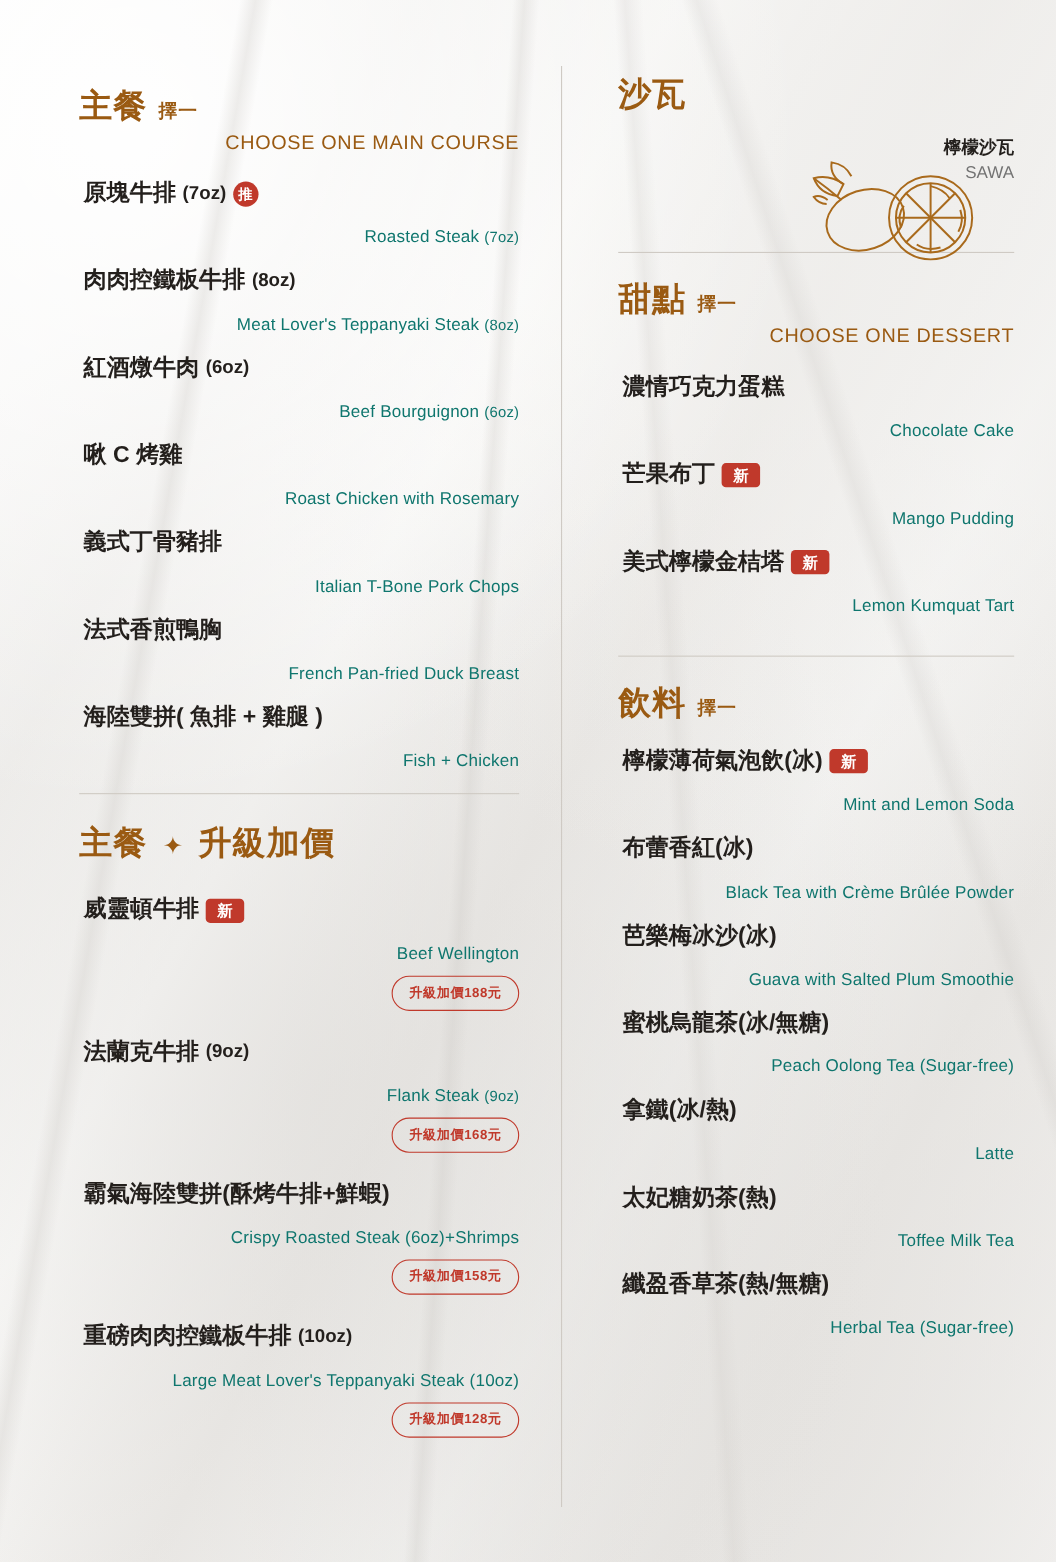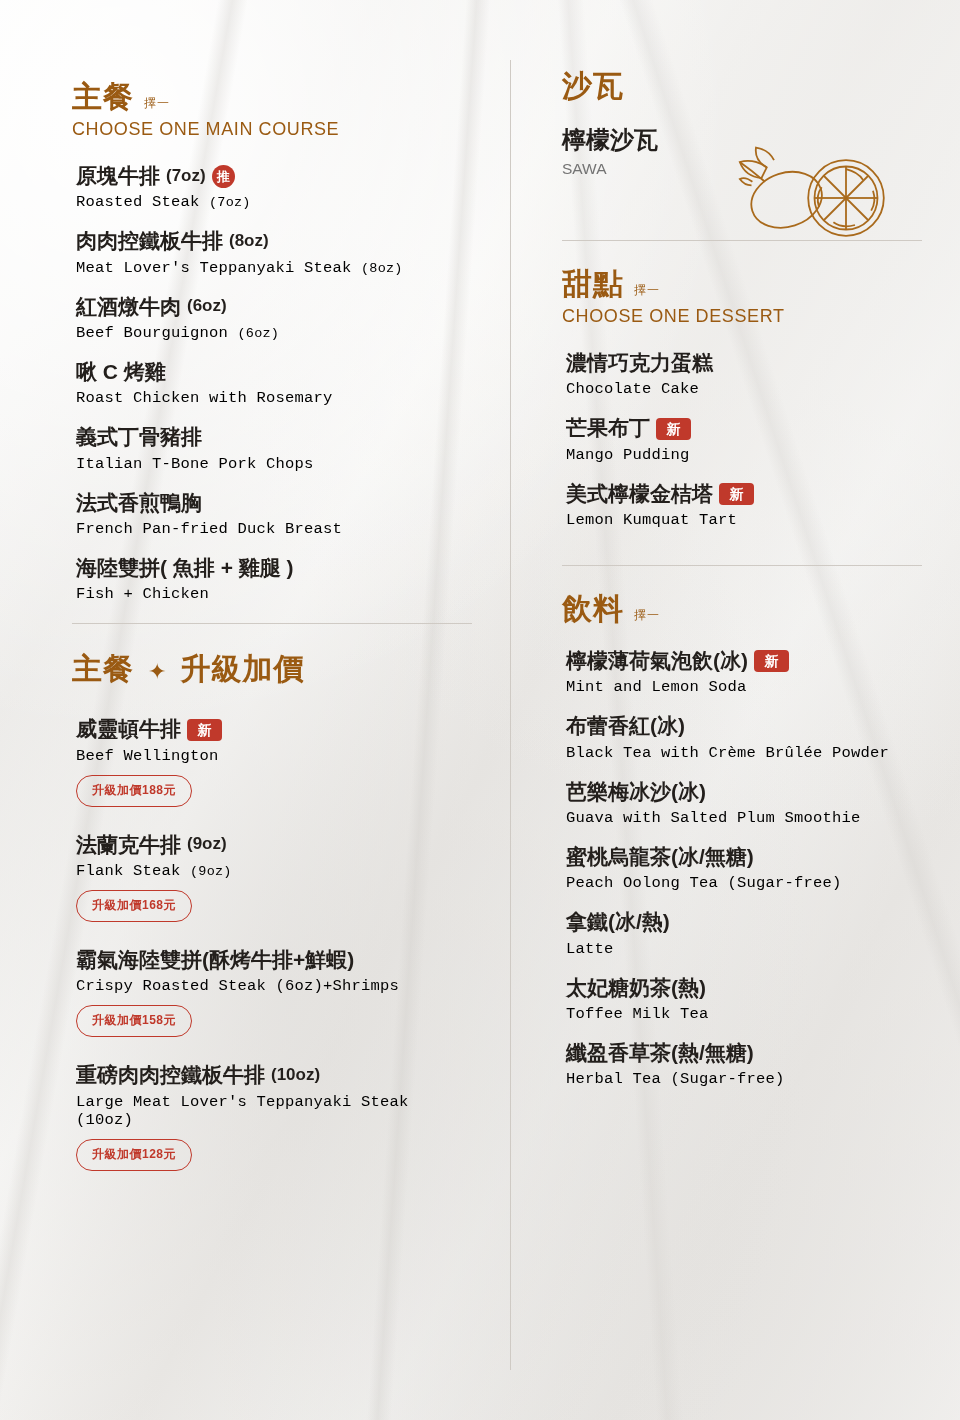--- a/index.html
+++ b/index.html
@@ -48,20 +48,21 @@
     left: 510px;
     top: 60px;
     width: 1px;
     height: 1310px;
     background: #cfcac4;
   }
 
   .col {
     position: absolute;
     top: 0;
+    text-align: right;
   }
   .col-left { left: 72px; width: 400px; }
   .col-right { left: 562px; width: 360px; }
 
   
   .sec {
     margin-bottom: 0;
   }
   .sec-head {
     display: flex;
@@ -69,22 +70,22 @@
     gap: 10px;
   }
   .sec-title {
     font-size: 30px;
     font-weight: bold;
     color: #9a5a12;
     letter-spacing: 1px;
     line-height: 1.1;
   }
   .sec-title-sub {
-    font-size: 12px;
-    font-weight: normal;
+    font-size: 17px;
+    font-weight: bold;
     color: #9a5a12;
     letter-spacing: 1px;
   }
   .sec-en {
     font-size: 18px;
     color: #9a5a12;
     letter-spacing: 0.6px;
     margin-top: 6px;
   }
 
@@ -112,24 +113,23 @@
     color: #231f1c;
     line-height: 1.35;
   }
   .item-zh .qty {
     font-size: 17px;
     font-weight: bold;
     color: #231f1c;
   }
   .item-en {
     font-size: 15.5px;
-    color: #000000;
-    margin-top: 3px;
+    color: #0f766e;
+    margin-top: 17px;
     letter-spacing: 0.2px;
-    font-family: Liberation Mono, monospace;
   }
   .item-en .en-qty {
     font-size: 13.5px;
   }
 
   
   .badge {
     display: inline-flex;
     align-items: center;
     justify-content: center;
@@ -175,21 +175,21 @@
   .lemon {
     position: absolute;
     right: 22px;
     top: 74px;
     width: 180px;
     height: 110px;
   }
 
   .sawa-block { margin-top: 22px; }
   .sawa-zh {
-    font-size: 24px;
+    font-size: 16px;
     font-weight: bold;
     color: #231f1c;
   }
   .sawa-en {
     font-size: 15.5px;
     color: #737373;
     margin-top: 4px;
   }
 
   .star {

